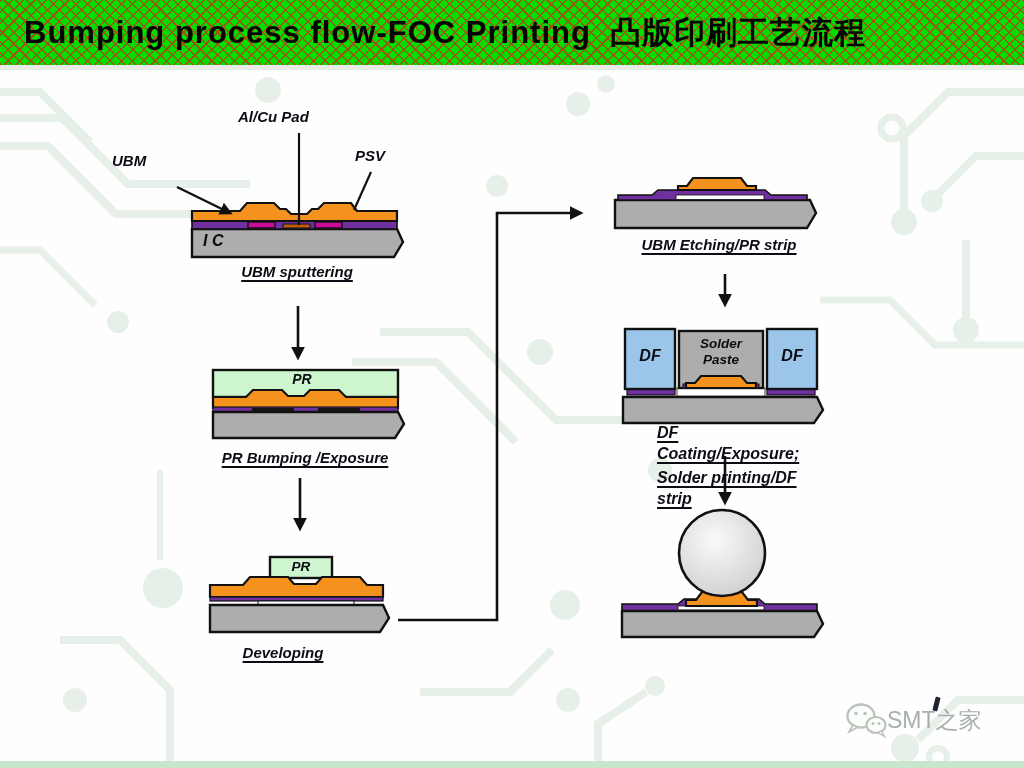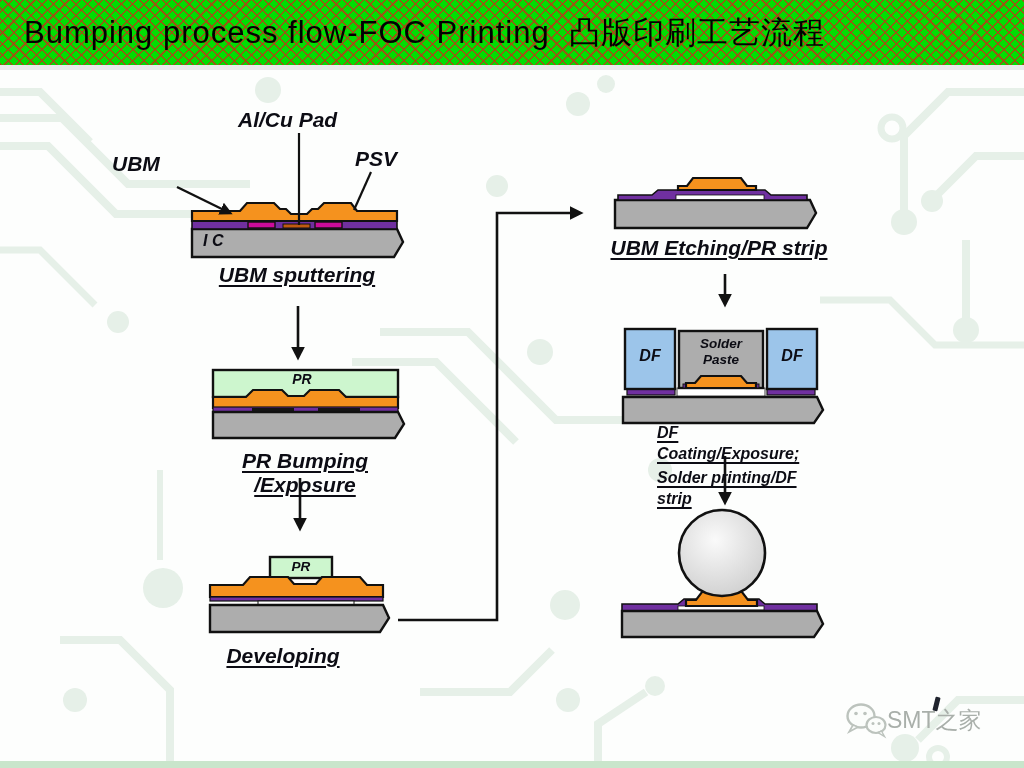--- a/index.html
+++ b/index.html
@@ -7,25 +7,25 @@
        font-family:"Liberation Sans",sans-serif;}
   .page{position:absolute;inset:0;width:1024px;height:768px;}
   
   .titlebar{position:absolute;left:0;top:0;width:1024px;height:70px;
     background-color:#02dd02;
     background-image:
       repeating-linear-gradient(45deg, rgba(168,75,20,.85) 0 1.5px, transparent 1.5px 8px),
       repeating-linear-gradient(135deg, rgba(168,75,20,.85) 0 1.5px, transparent 1.5px 8px);
     border-bottom:5px solid #eaeaea;
     display:flex;align-items:center;box-sizing:border-box;padding-left:24px;}
-  .title{font-size:31px;font-weight:normal;color:#000;letter-spacing:1px;white-space:pre;}
+  .title{font-size:31px;font-weight:bold;color:#000;letter-spacing:1px;white-space:pre;}
   
   .txt{position:absolute;color:#0c0c14;}
-  .lbl{font-style:italic;font-weight:bold;font-size:21px;}
-  .cap{font-style:italic;font-weight:bold;font-size:21px;text-align:center;
+  .lbl{font-style:italic;font-weight:bold;font-size:15px;}
+  .cap{font-style:italic;font-weight:bold;font-size:15px;text-align:center;
        text-decoration:underline;text-decoration-thickness:1.5px;text-underline-offset:3px;}
   .cap-left{text-align:left;line-height:1.32;}
   .small{font-size:14px;}
   .tiny{font-size:13.5px;line-height:1.15;}
   .center{text-align:center;}
   svg{position:absolute;left:0;top:0;}
   .bgsvg{z-index:0;}
   .diag{z-index:2;}
   .txt{z-index:3;}
   .titlebar{z-index:5;}

